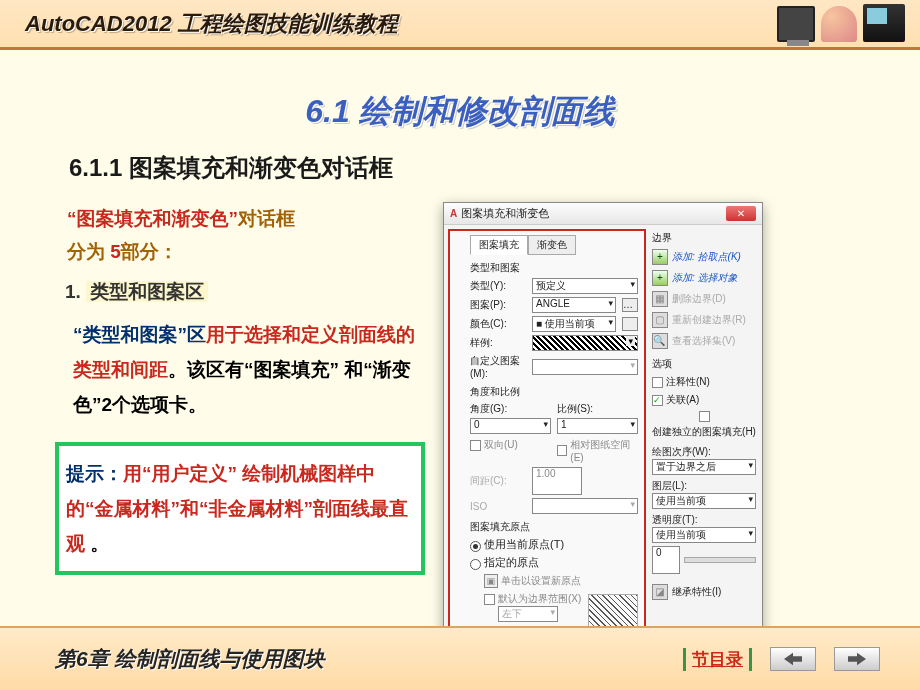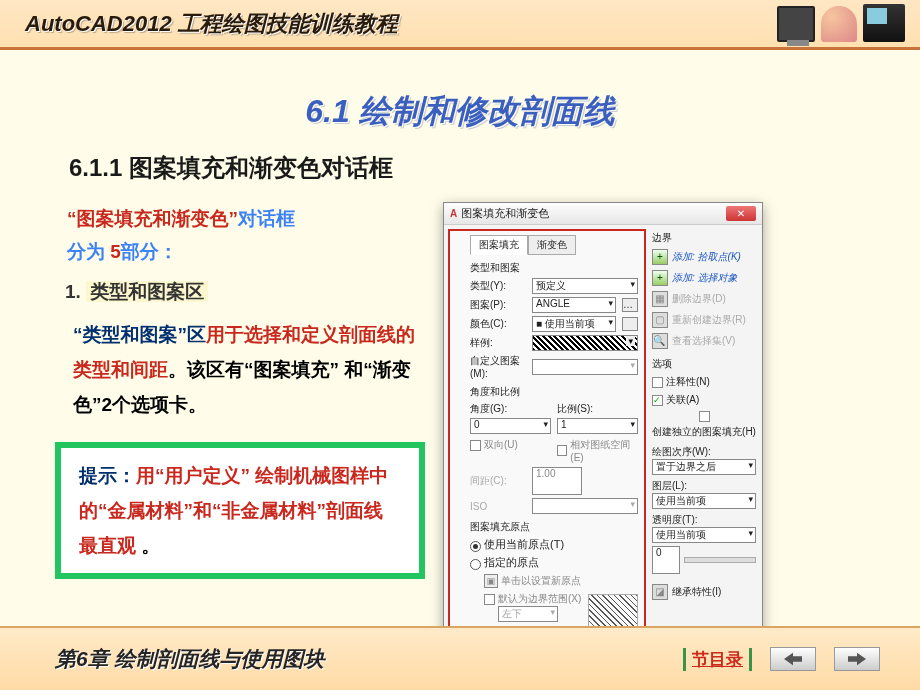--- a/index.html
+++ b/index.html
@@ -19,31 +19,31 @@
   .main { padding: 20px 55px 0 55px; }
   .section-title { font-size: 32px; font-weight: bold; color: #3b5fbf; text-align: center; margin: 20px 0 18px; font-style: italic; text-shadow: 1px 1px 0 #fff, 2px 2px 0 #ccc; }
   .subsection-title { font-size: 24px; font-weight: bold; color: #1a1a1a; margin: 0 0 18px 14px; }
   
   .content-row { display: flex; gap: 18px; }
   .left-col { flex: 0 0 370px; }
   .right-col { flex: 1; }
   
   .intro-text { font-size: 19px; line-height: 1.75; font-weight: bold; margin-bottom: 10px; padding-left: 12px; }
   .intro-text .hl-red { color: #c8281e; }
-  .intro-text .hl-navy { color: #3b82f6; }
+  .intro-text .hl-navy { color: #a16207; }
   
   .numbered { font-size: 19px; font-weight: bold; color: #333; margin-bottom: 12px; padding-left: 10px; }
   .numbered .box { background: #fdf7cf; padding: 0 4px; }
   
   .body-text { font-size: 19px; line-height: 1.85; font-weight: bold; padding: 0 4px 0 18px; }
   .body-text .navy { color: #003070; }
   .body-text .red { color: #c8281e; }
   .body-text .black { color: #000; }
   
-  .tip-box { border: 6px solid #22c55e; background: #fff; padding: 10px 18px; margin-top: 20px; font-size: 19px; line-height: 1.85; font-weight: bold; }
+  .tip-box { border: 4px solid #22c55e; background: #fff; padding: 10px 7px; margin-top: 20px; font-size: 19px; line-height: 1.85; font-weight: bold; }
   .tip-box .navy { color: #002f6b; }
   .tip-box .red { color: #c8281e; }
   .tip-box .black { color: #000; }
   
   
   .dialog { width: 320px; background: #f4f4f4; border: 1px solid #888; box-shadow: 0 4px 12px rgba(0,0,0,0.35); font-family: "SimSun", sans-serif; font-size: 10px; color: #222; }
   .dialog-titlebar { height: 22px; background: linear-gradient(#fdfdfd,#e7e7e7); display: flex; align-items: center; padding: 0 6px; border-bottom: 1px solid #ccc; }
   .dialog-title { flex:1; font-size: 11px; }
   .dialog-close { width: 30px; height: 15px; background: linear-gradient(#e77,#c33); color: #fff; text-align: center; font-size: 10px; line-height: 15px; border-radius: 2px; }
   .dialog-body { display: flex; }

